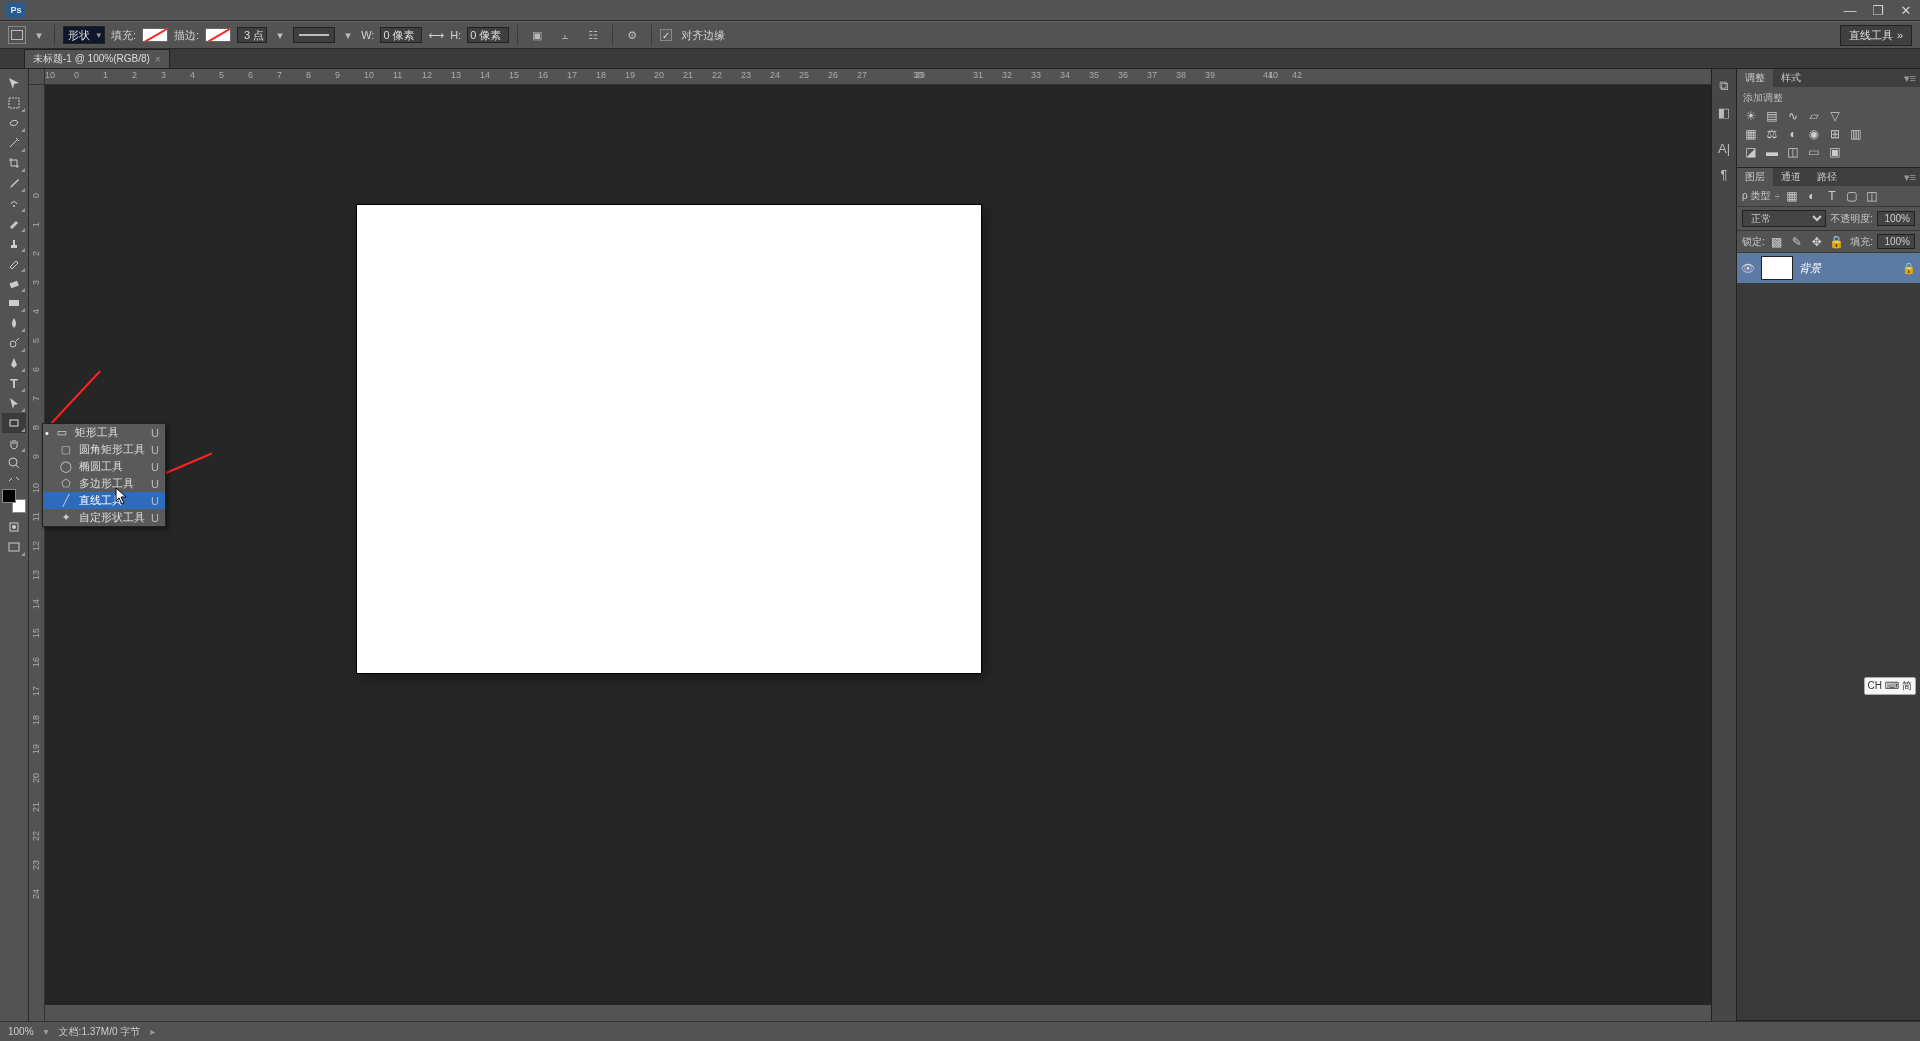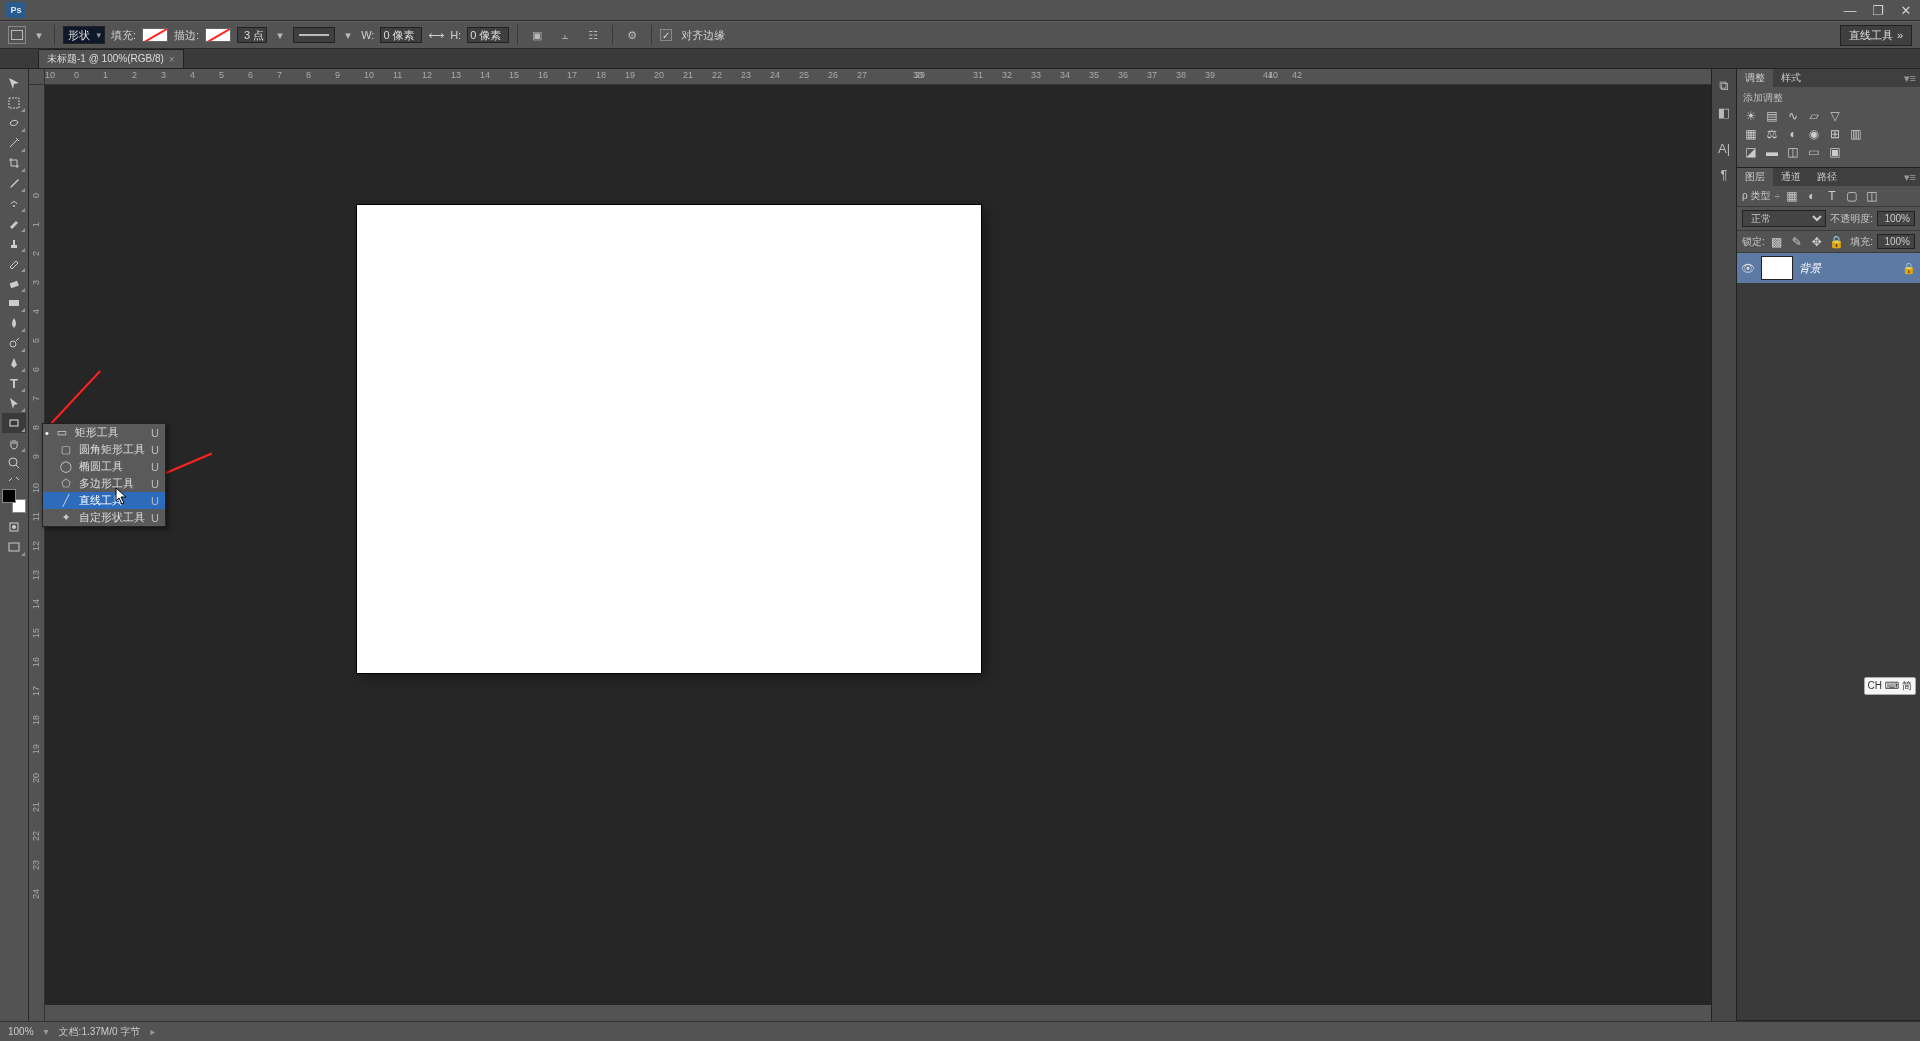--- a/index.html
+++ b/index.html
@@ -26,21 +26,21 @@
 .stroke-style { width: 42px; height: 16px; background: #3f3f3f; border: 1px solid #222; display:flex; align-items:center; justify-content:center; }
 .stroke-style::before { content:""; width:30px; height:2px; background:#bbb; }
 .dim-input { width: 42px; height: 16px; background: #3f3f3f; border: 1px solid #222; color:#ddd; font-size:11px; padding-left:2px; }
 .icon-btn { width: 22px; height: 22px; display:flex; align-items:center; justify-content:center; color:#bbb; }
 .divider-v { width:1px; height:20px; background:#3a3a3a; margin:0 2px; }
 .checkbox { width:12px; height:12px; border:1px solid #888; background:#5a5a5a; display:inline-flex; align-items:center; justify-content:center; margin-right:3px; }
 .checkbox.checked::before { content:"✓"; font-size:10px; color:#ddd; }
 .workspace-btn { margin-left:auto; background:#3f3f3f; border:1px solid #222; padding:2px 8px; font-size:11px; color:#ddd; display:flex; align-items:center; gap:4px; }
 
 
-.tabbar { height: 20px; background: #3a3a3a; display:flex; align-items:flex-end; padding-left: 38px; border-bottom:1px solid #222; }
+.tabbar { height: 20px; background: #3a3a3a; display:flex; align-items:flex-end; padding-left: 24px; border-bottom:1px solid #222; }
 .doctab { background: #535353; padding: 2px 8px; font-size: 10px; color:#ddd; border:1px solid #222; border-bottom:none; display:flex; align-items:center; gap:5px; }
 .doctab .x { color:#999; font-size:10px; cursor:pointer; }
 
 
 .main { position: absolute; top: 69px; left:0; right:0; bottom:20px; display:flex; background:#2a2a2a; }
 .toolbar { width: 29px; background:#535353; border-right:1px solid #2a2a2a; padding-top:4px; }
 .tool { width: 24px; height: 20px; margin: 0 auto 0; display:flex; align-items:center; justify-content:center; color:#ccc; font-size:12px; position:relative; cursor:pointer; }
 .tool.active { background:#3a3a3a; }
 .tool .corner { position:absolute; right:1px; bottom:1px; width:0; height:0; border-right:4px solid #999; border-top:4px solid transparent; }
 .foreground-bg { width:24px; height:24px; margin:4px auto; position:relative; }

